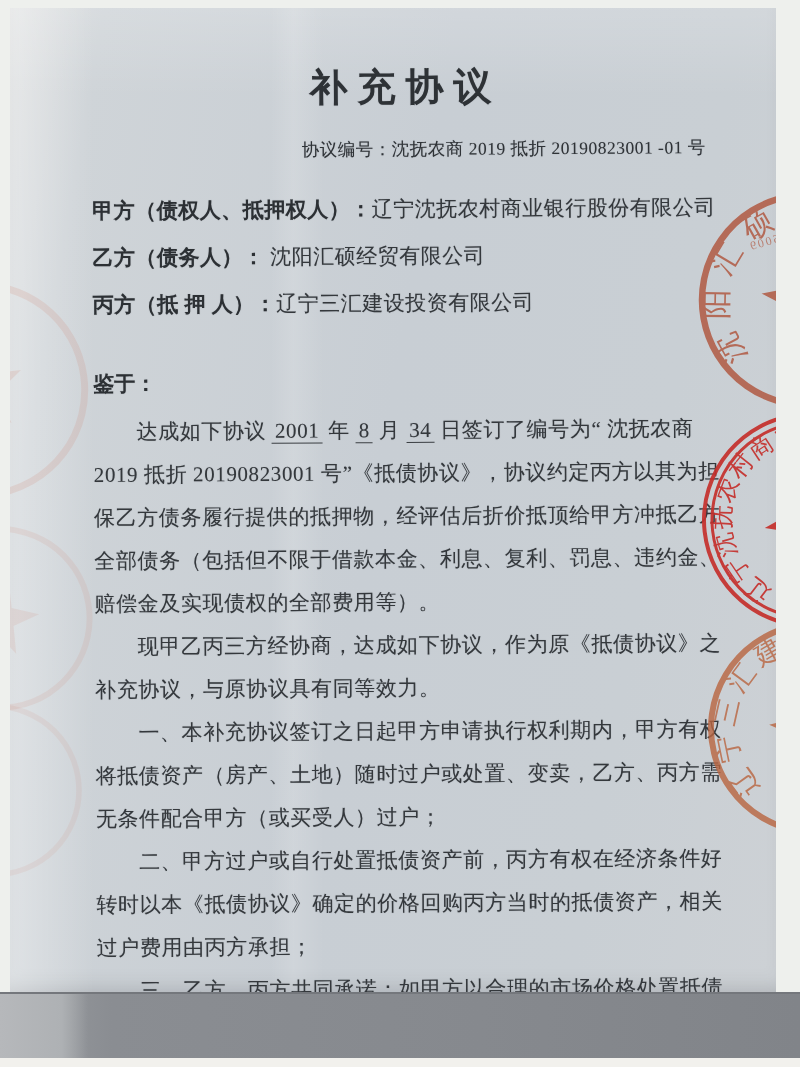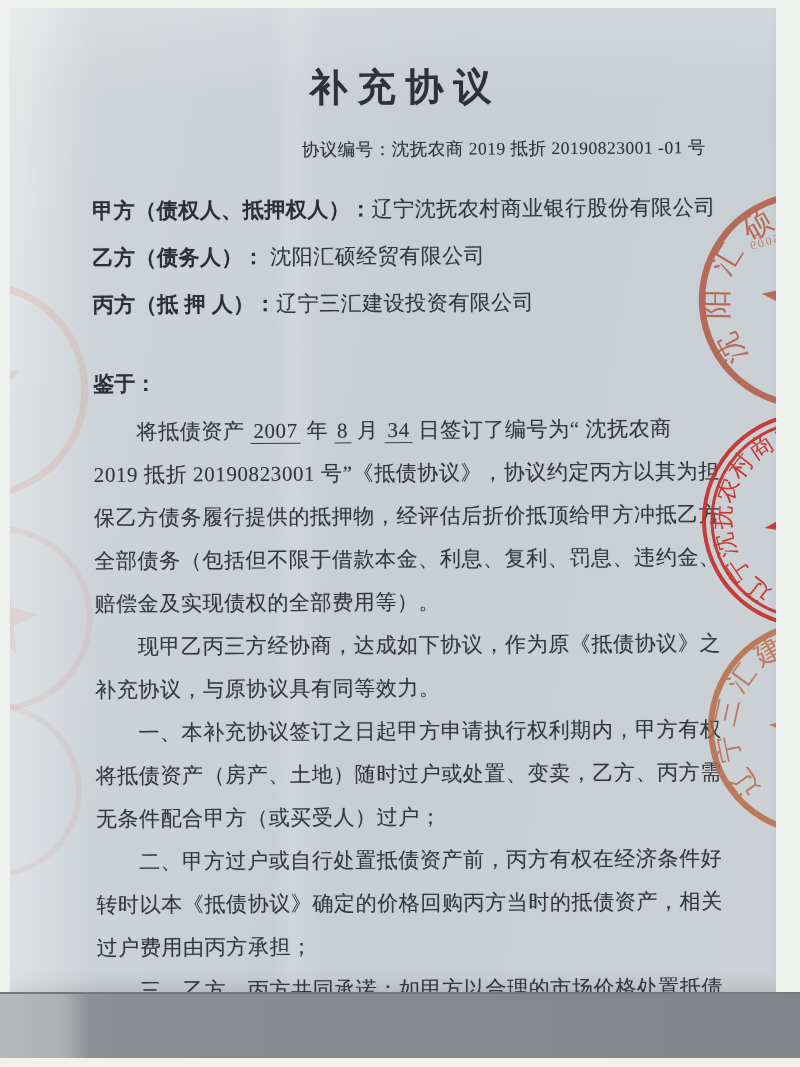--- a/index.html
+++ b/index.html
@@ -84,21 +84,21 @@
       </div>
       <div class="party">
         <span class="lbl">丙方（抵 押 人）：</span><span>辽宁三汇建设投资有限公司</span>
       </div>
     </div>
 
     <div class="whereas">鉴于：</div>
 
     <div class="bodytext">
       <div class="line indent">
-        <span>将抵债资产 </span><span class="u">2007</span><span> 年 </span><span class="u">8</span><span> 月 </span><span class="u">34</span><span> 日签订了编号为“ 沈抚农商</span>
+        <span>达成如下协议 </span><span class="u">2001</span><span> 年 </span><span class="u">8</span><span> 月 </span><span class="u">34</span><span> 日签订了编号为“ 沈抚农商</span>
       </div>
       <div class="line">2019 抵折 20190823001 号”《抵债协议》，协议约定丙方以其为担</div>
       <div class="line">保乙方债务履行提供的抵押物，经评估后折价抵顶给甲方冲抵乙方</div>
       <div class="line">全部债务（包括但不限于借款本金、利息、复利、罚息、违约金、</div>
       <div class="line">赔偿金及实现债权的全部费用等）。</div>
 
       <div class="line indent">现甲乙丙三方经协商，达成如下协议，作为原《抵债协议》之</div>
       <div class="line">补充协议，与原协议具有同等效力。</div>
 
       <div class="line indent">一、本补充协议签订之日起甲方申请执行权利期内，甲方有权</div>

